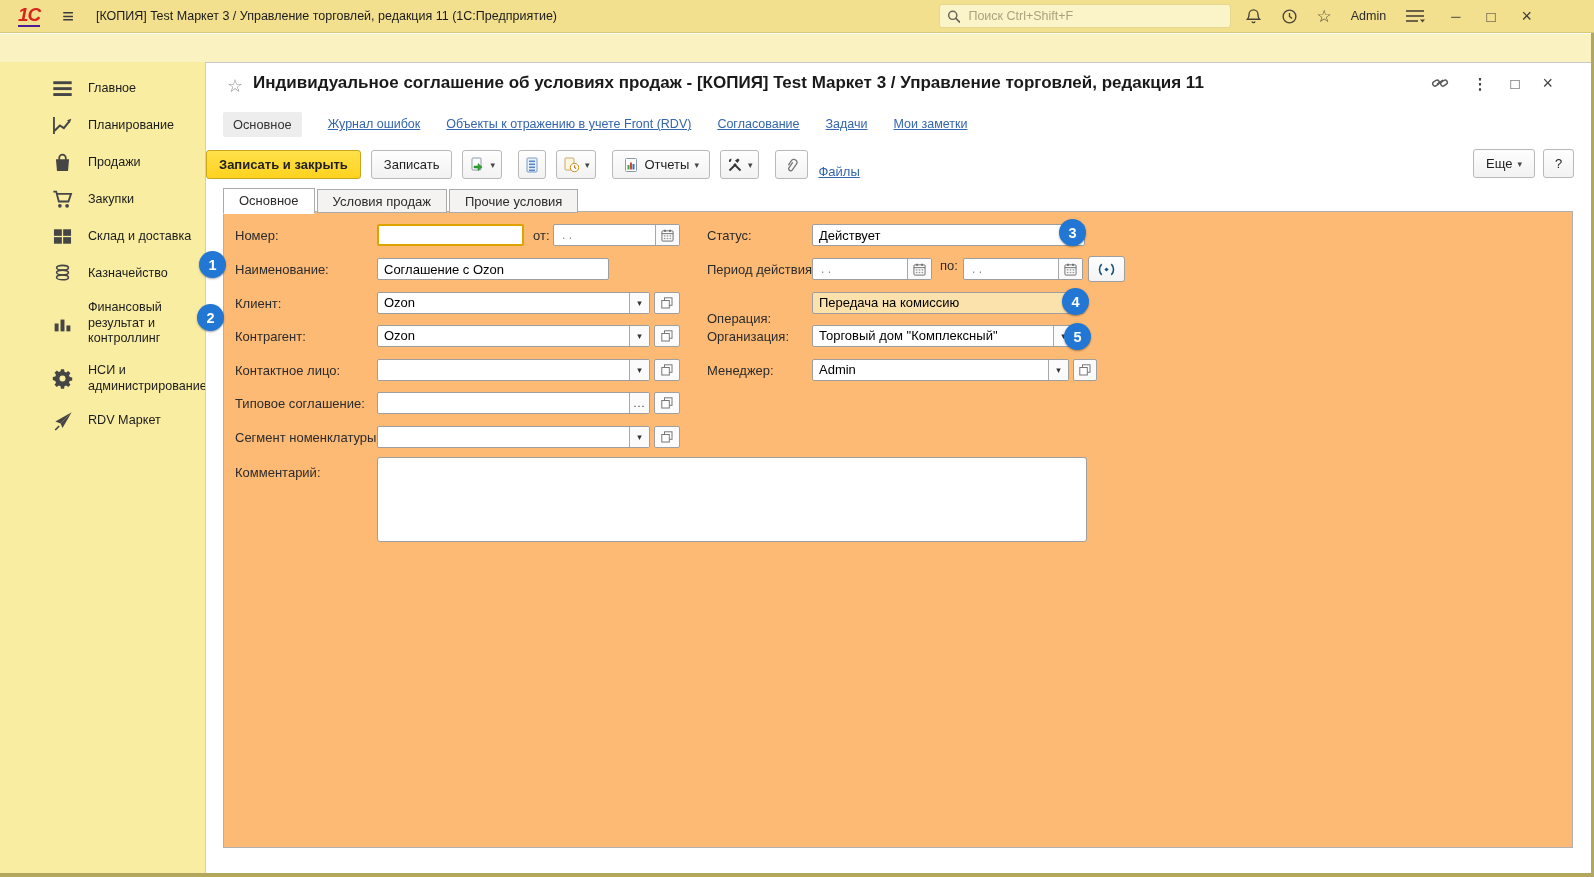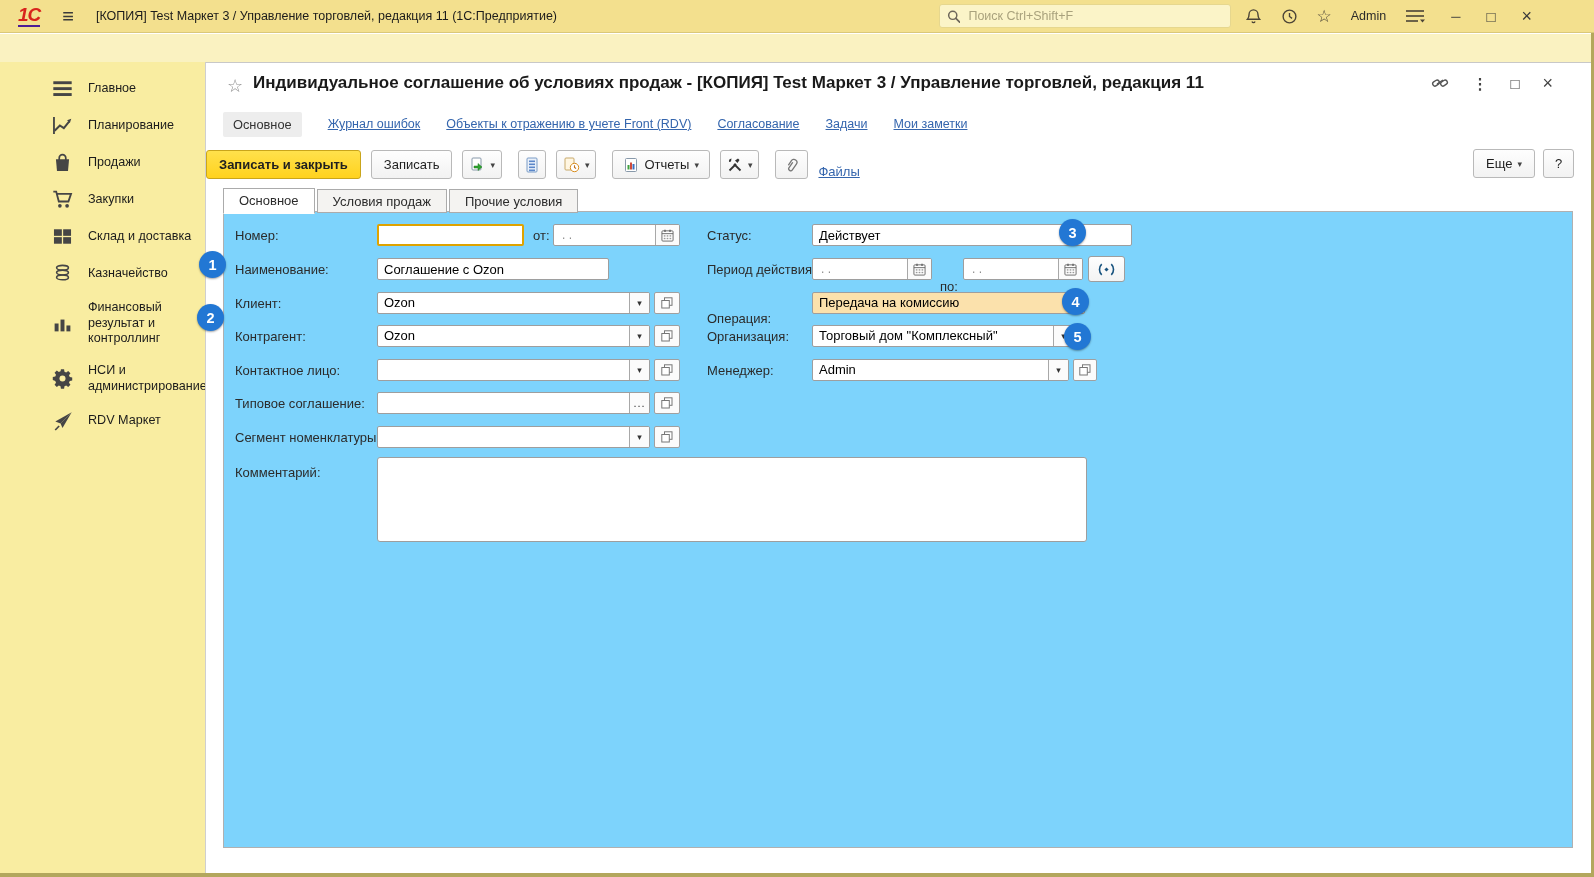--- a/index.html
+++ b/index.html
@@ -62,21 +62,21 @@
   .tsep { width:10px; }
   .tsep-l { width:16px; }
   .link { color:#3465AD; font-size:13px; text-decoration:underline; cursor:pointer; }
   .tb-right { position:absolute; right:0; top:0; display:flex; gap:8px; }
 
   .tabs { position:absolute; left:17px; top:124px; display:flex; align-items:flex-end; z-index:5; }
   .tab { font-size:13px; color:#2b2b2b; padding:4px 15px 5px; border:1px solid #ABABAB; background:#F4F3F1;
          margin-right:2px; cursor:pointer; height:24px; }
   .tab.active { background:#fff; height:26px; border-bottom:1px solid #fff; position:relative; top:1px; font-weight:normal; }
 
-  .panel { position:absolute; left:17px; top:148px; width:1350px; height:637px; border:1px solid #B0B0B0; background:#7dd3fc; }
+  .panel { position:absolute; left:17px; top:148px; width:1350px; height:637px; border:1px solid #B0B0B0; background:#fdba74; }
 
   .flabel { position:absolute; font-size:13px; color:#2b2b2b; white-space:nowrap; }
   .tinput { position:absolute; height:22px; border:1px solid #9E9E9E; border-radius:2px; background:#fff;
             font-size:13px; color:#000; padding:0 6px; font-family:"Liberation Sans",sans-serif; outline:none; }
   .tinput.focused { border:2px solid #DFA300; }
   .combo { position:absolute; height:22px; border:1px solid #9E9E9E; border-radius:2px; background:#fff;
            display:flex; align-items:stretch; overflow:hidden; }
   .combo .val { flex:1; font-size:13px; color:#000; padding:0 6px; line-height:20px; white-space:nowrap; overflow:hidden; }
   .combo .arrow { width:20px; border-left:1px solid #A8A8A8; display:flex; align-items:center; justify-content:center;
                   font-size:9px; color:#333; background:#FBFBFB; cursor:pointer; }
@@ -405,41 +405,41 @@
           <svg width="12" height="12" viewBox="0 0 12 12">
             <rect x="3.5" y="0.8" width="7.5" height="7.5" fill="#fff" stroke="#777"></rect>
             <rect x="0.8" y="3.5" width="7.5" height="7.5" fill="#fff" stroke="#777"></rect>
           </svg>
         </span>
 
       <span class="flabel" style="left:11px;top:253px;">Комментарий:</span>
       <textarea class="comment" style="left: 153px; top: 245px; width: 710px; height: 85px;"></textarea>
 
       <span class="flabel" style="left:483px;top:16px;">Статус:</span>
-      <input class="tinput" style="left: 588px; top: 12px; width: 320px;" type="text" value="Действует">
+      <input class="tinput" style="left: 588px; top: 12px; width: 273px;" type="text" value="Действует">
 
       <span class="flabel" style="left:483px;top:50px;">Период действия с:</span>
       <div class="datebox" style="left:588px;top:46px;width:120px;">
         <span class="dtxt">.  .</span>
         <span class="cal">
             <svg width="13" height="13" viewBox="0 0 14 14">
               <rect x="1" y="2" width="12" height="11" rx="1" fill="#fff" stroke="#666"></rect>
               <line x1="1" y1="5" x2="13" y2="5" stroke="#666"></line>
               <rect x="3.5" y="0.8" width="1.6" height="2.4" fill="#666"></rect>
               <rect x="8.9" y="0.8" width="1.6" height="2.4" fill="#666"></rect>
               <rect x="3" y="6.7" width="1.8" height="1.5" fill="#999"></rect>
               <rect x="6.1" y="6.7" width="1.8" height="1.5" fill="#999"></rect>
               <rect x="9.2" y="6.7" width="1.8" height="1.5" fill="#999"></rect>
               <rect x="3" y="9.5" width="1.8" height="1.5" fill="#999"></rect>
               <rect x="6.1" y="9.5" width="1.8" height="1.5" fill="#999"></rect>
               <rect x="9.2" y="9.5" width="1.8" height="1.5" fill="#999"></rect>
             </svg>
           </span>
       </div>
-      <span class="flabel" style="left:716px;top:67px;">по:</span>
+      <span class="flabel" style="left:716px;top:46px;">по:</span>
       <div class="datebox" style="left:739px;top:46px;width:120px;">
         <span class="dtxt">.  .</span>
         <span class="cal">
             <svg width="13" height="13" viewBox="0 0 14 14">
               <rect x="1" y="2" width="12" height="11" rx="1" fill="#fff" stroke="#666"></rect>
               <line x1="1" y1="5" x2="13" y2="5" stroke="#666"></line>
               <rect x="3.5" y="0.8" width="1.6" height="2.4" fill="#666"></rect>
               <rect x="8.9" y="0.8" width="1.6" height="2.4" fill="#666"></rect>
               <rect x="3" y="6.7" width="1.8" height="1.5" fill="#999"></rect>
               <rect x="6.1" y="6.7" width="1.8" height="1.5" fill="#999"></rect>

